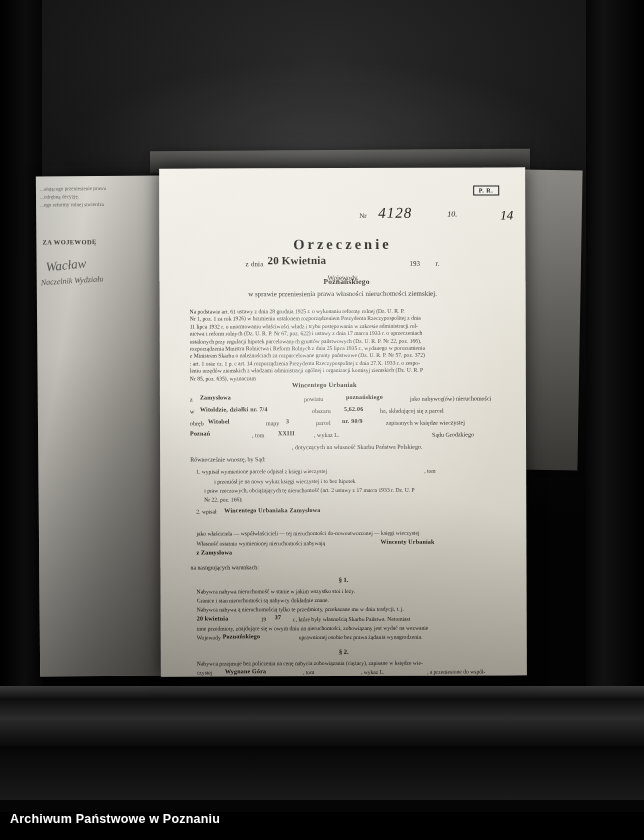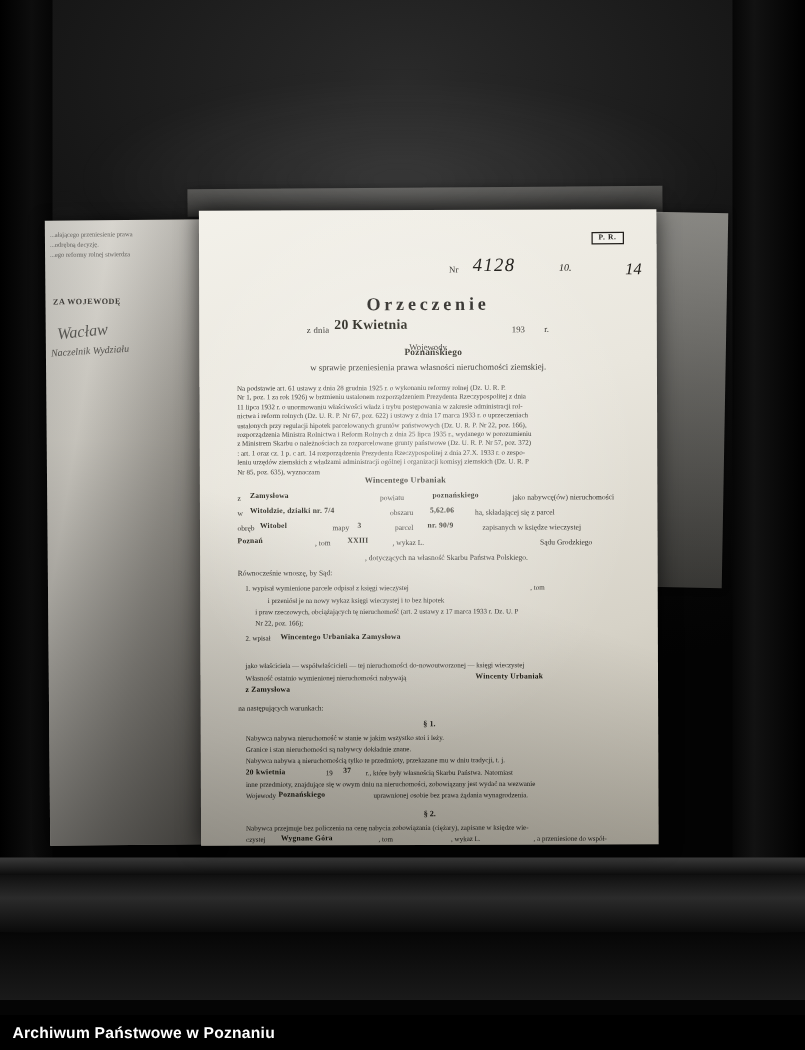--- a/index.html
+++ b/index.html
@@ -132,21 +132,21 @@
   .tape{
     position:absolute;background:linear-gradient(180deg,rgba(230,228,220,.55),rgba(150,148,140,.35));
     box-shadow:0 0 6px rgba(0,0,0,.5);
   }
   .tape-a{left:520px;top:170px;width:60px;height:300px;transform:rotate(1deg);}
   .tape-b{left:150px;top:150px;width:380px;height:22px;transform:rotate(-.4deg);opacity:.5;}
 
   
   .caption-bar{
     position:absolute;left:0;bottom:0;width:644px;height:28px;background:#000;
-    display:flex;align-items:center;
+    display:flex;
   }
   .caption-text{
     color:#ffffff;font-family:"Liberation Sans",sans-serif;font-size:12.5px;
     font-weight:bold;padding-left:10px;letter-spacing:.2px;
   }
 </style>
 </head>
 <body>
 
 <div class="screen">

